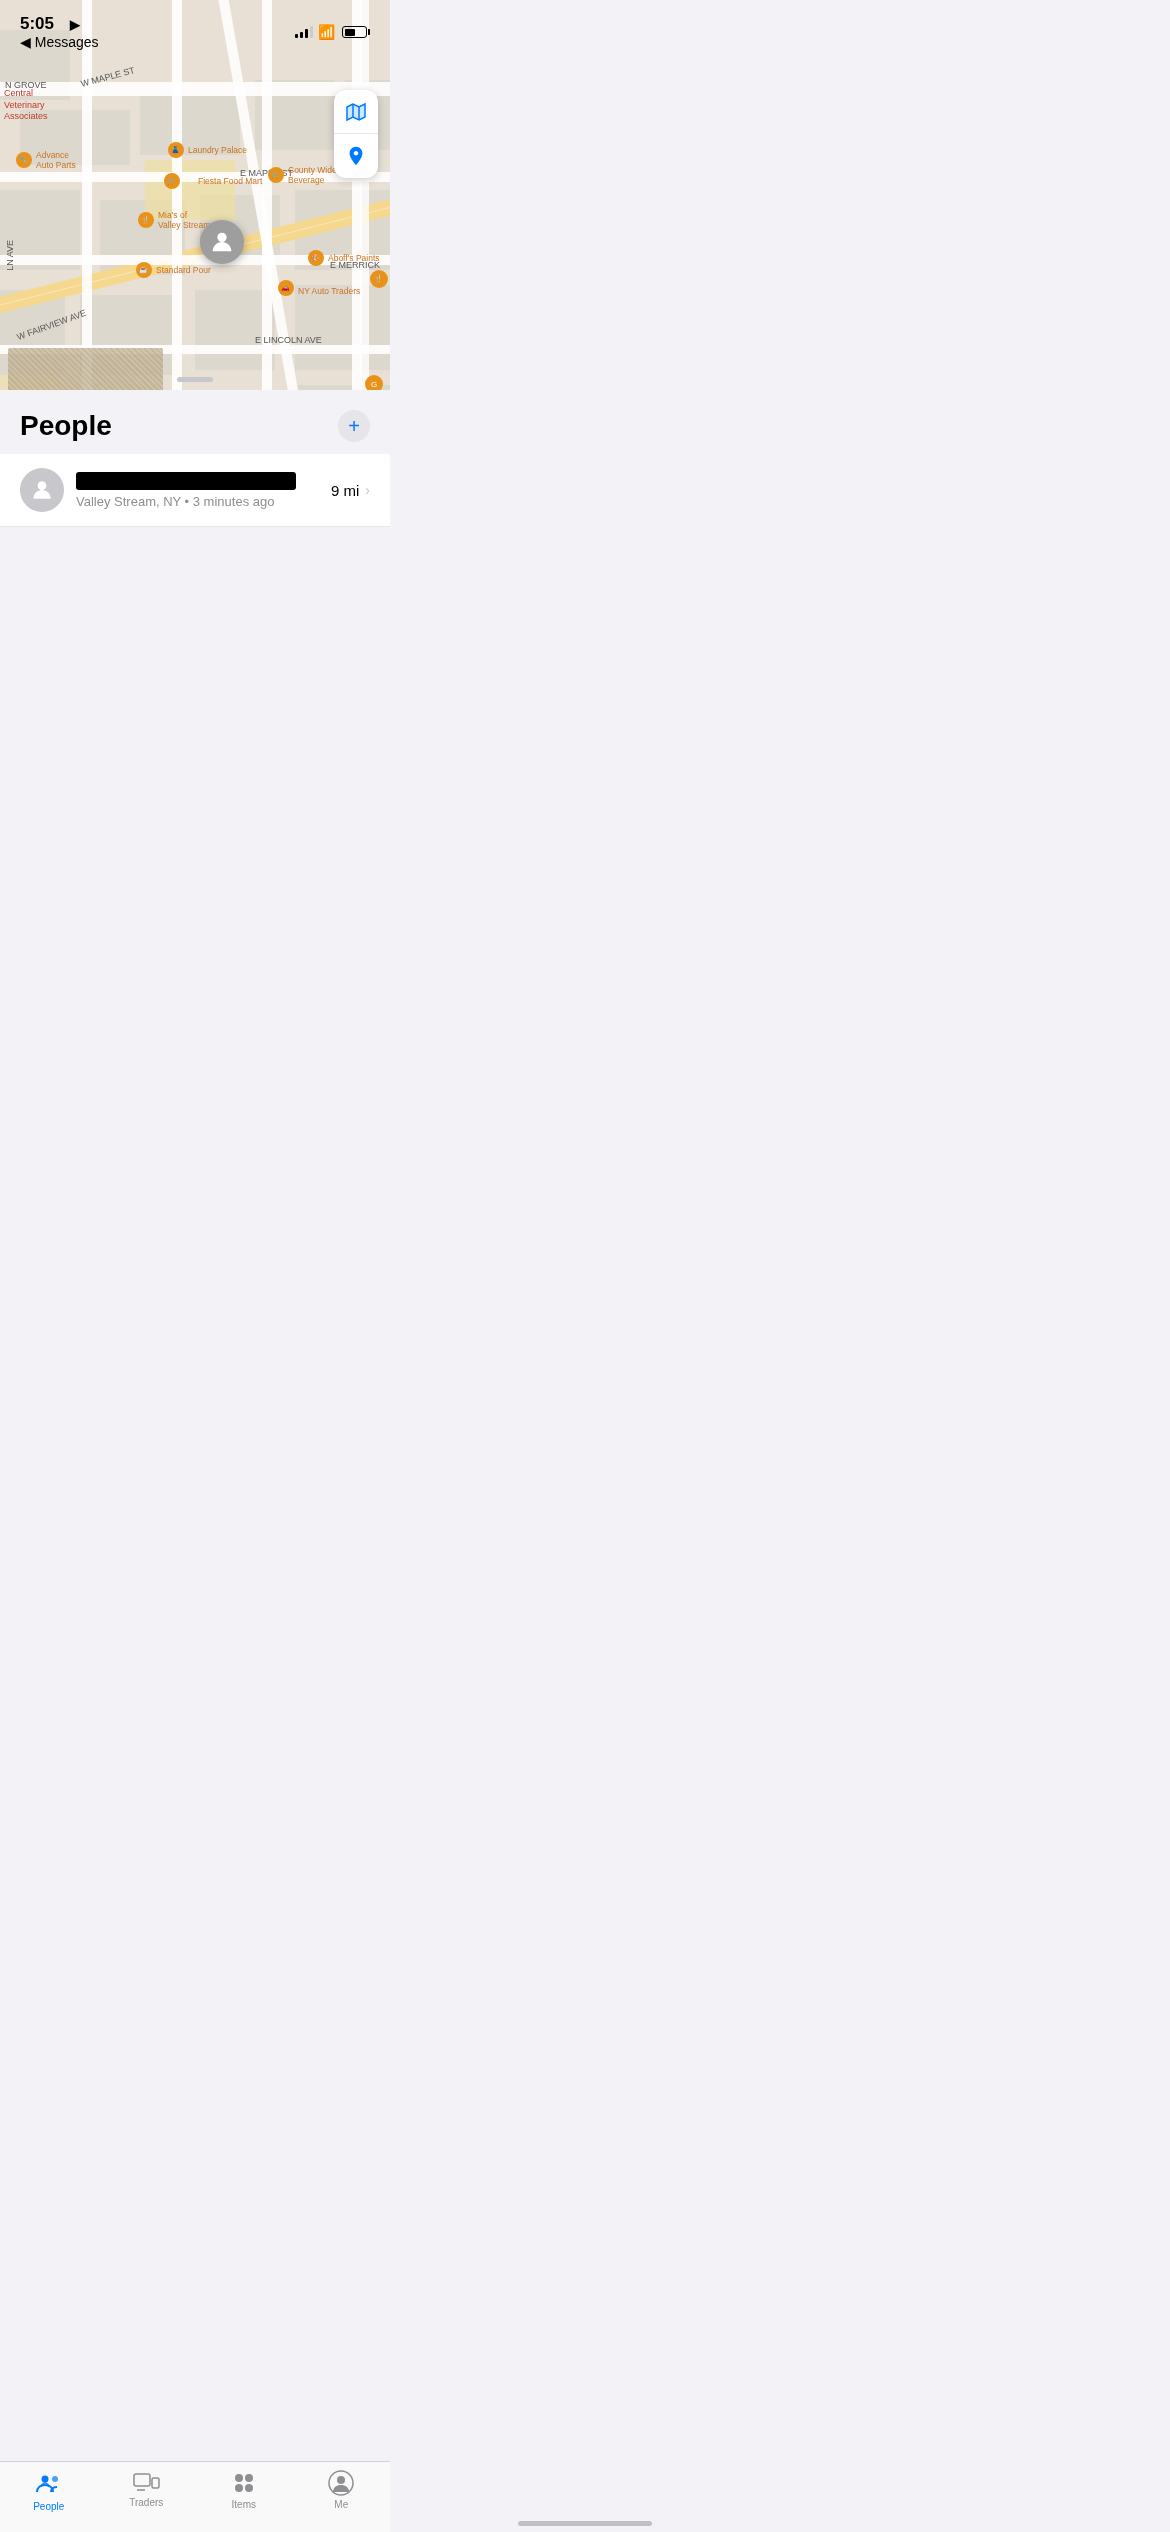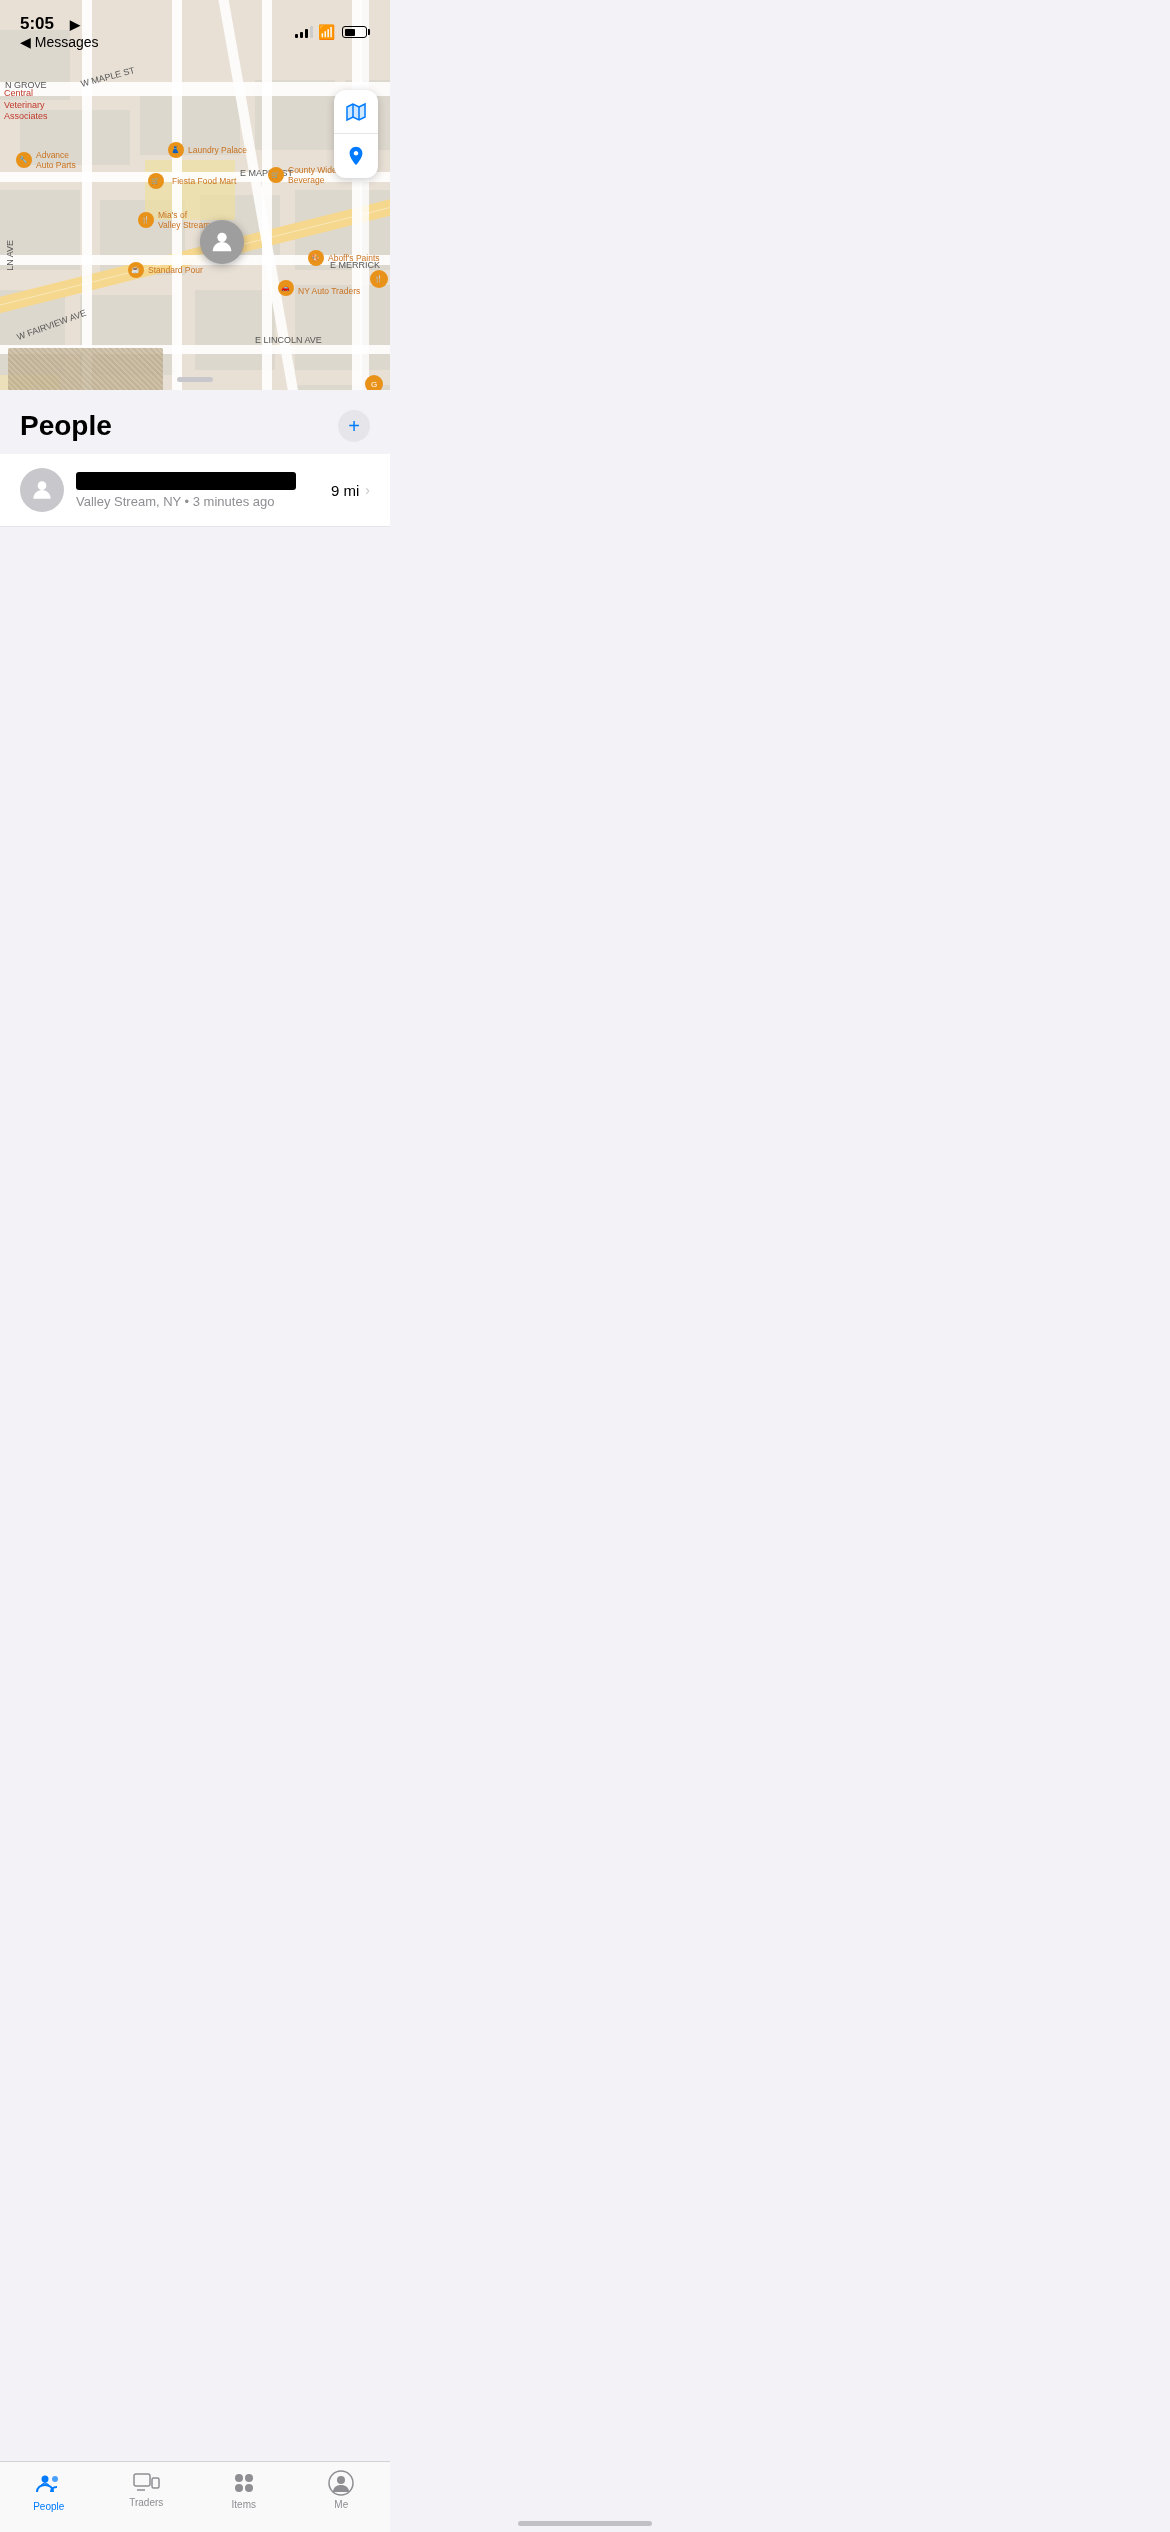--- a/index.html
+++ b/index.html
@@ -395,42 +395,42 @@
       <span class="map-label map-label-orange" style="position:static;">Advance<br>Auto Parts</span>
     </div>
 
     <div style="position:absolute;top:142px;left:168px;display:flex;align-items:center;gap:4px;">
       <div style="width:16px;height:16px;border-radius:50%;background:#e8921a;display:flex;align-items:center;justify-content:center;flex-shrink:0;">
         <span style="font-size:7px;color:white;">👗</span>
       </div>
       <span class="map-label map-label-orange" style="position:static;">Laundry Palace</span>
     </div>
 
-    <div style="position:absolute;top:173px;left:148px;display:flex;align-items:center;gap:8px;">
+    <div style="position:absolute;top:173px;left:164px;display:flex;align-items:center;gap:18px;">
       <div style="width:16px;height:16px;border-radius:50%;background:#e8921a;display:flex;align-items:center;justify-content:center;flex-shrink:0;">
         <span style="font-size:7px;color:white;">🛒</span>
       </div>
       <span class="map-label map-label-orange" style="position:static;">Fiesta Food Mart</span>
     </div>
 
     <div style="position:absolute;top:165px;left:268px;display:flex;align-items:center;gap:4px;">
       <div style="width:16px;height:16px;border-radius:50%;background:#e8921a;display:flex;align-items:center;justify-content:center;flex-shrink:0;">
         <span style="font-size:7px;color:white;">🛒</span>
       </div>
       <span class="map-label map-label-orange" style="position:static;">County Wide<br>Beverage</span>
     </div>
 
     <div style="position:absolute;top:210px;left:138px;display:flex;align-items:center;gap:4px;">
       <div style="width:16px;height:16px;border-radius:50%;background:#e8921a;display:flex;align-items:center;justify-content:center;flex-shrink:0;">
         <span style="font-size:7px;color:white;">🍴</span>
       </div>
       <span class="map-label map-label-orange" style="position:static;">Mia's of<br>Valley Stream</span>
     </div>
 
-    <div style="position:absolute;top:262px;left:128px;display:flex;align-items:center;gap:4px;">
+    <div style="position:absolute;top:262px;left:136px;display:flex;align-items:center;gap:4px;">
       <div style="width:16px;height:16px;border-radius:50%;background:#e8921a;display:flex;align-items:center;justify-content:center;flex-shrink:0;">
         <span style="font-size:7px;color:white;">☕</span>
       </div>
       <span class="map-label map-label-orange" style="position:static;">Standard Pour</span>
     </div>
 
     <div style="position:absolute;top:250px;left:308px;display:flex;align-items:center;gap:4px;">
       <div style="width:16px;height:16px;border-radius:50%;background:#e8921a;display:flex;align-items:center;justify-content:center;flex-shrink:0;">
         <span style="font-size:7px;color:white;">🎨</span>
       </div>

